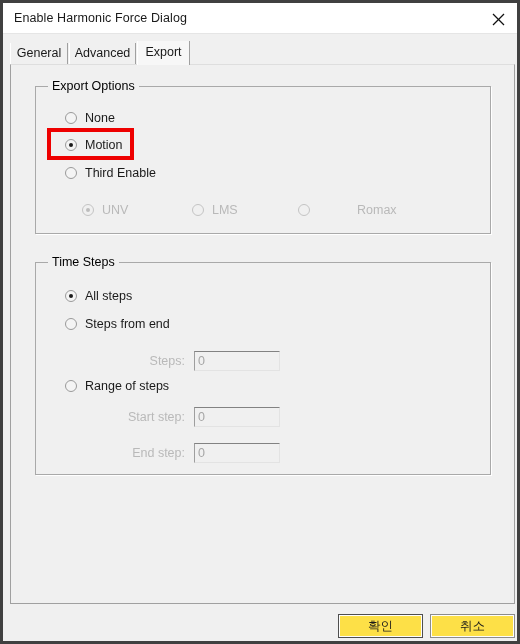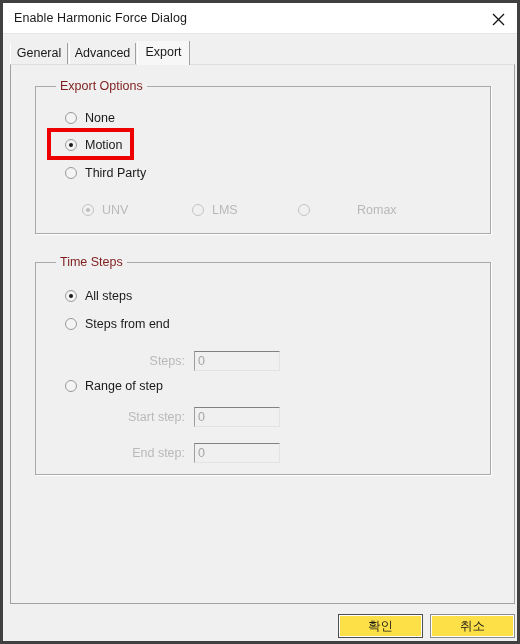--- a/index.html
+++ b/index.html
@@ -108,28 +108,28 @@
 
   
   .groupbox {
     position: absolute;
     box-sizing: border-box;
     border: 1px solid #a9a9a9;
     box-shadow: 1px 1px 0 0 #ffffff;
   }
   .groupbox > .gb-title {
     position: absolute;
-    left: 20px;
+    left: 12px;
     top: -8px;
     height: 15px;
     line-height: 15px;
     padding: 0 4px;
     background: #f0f0f0;
     font-size: 12.5px;
-    color: #7f1d1d;
+    color: #000000;
     white-space: nowrap;
   }
   #group-export-options { left: 32px; top: 83px; width: 456px; height: 148px; }
   #group-time-steps     { left: 32px; top: 259px; width: 456px; height: 213px; }
 
   
   .radio-row {
     position: absolute;
     display: flex;
     align-items: center;
@@ -278,21 +278,21 @@
     <span class="radio-label">None</span>
   </div>
 
   <div class="radio-row" id="radio-motion">
     <span class="radio checked"></span>
     <span class="radio-label">Motion</span>
   </div>
 
   <div class="radio-row" id="radio-third-party">
     <span class="radio"></span>
-    <span class="radio-label">Third Party</span>
+    <span class="radio-label">Third Enable</span>
   </div>
 
   <div class="radio-row" id="radio-unv">
     <span class="radio disabled checked"></span>
     <span class="radio-label disabled">UNV</span>
   </div>
 
   <div class="radio-row" id="radio-lms">
     <span class="radio disabled"></span>
     <span class="radio-label disabled">LMS</span>
@@ -317,21 +317,21 @@
     <span class="radio-label">Steps from end</span>
   </div>
 
   <div class="field-row" id="field-steps">
     <span class="field-label">Steps:</span>
     <input class="field-input" type="text" disabled="" value="0" style="">
   </div>
 
   <div class="radio-row" id="radio-range-of-steps">
     <span class="radio"></span>
-    <span class="radio-label">Range of step</span>
+    <span class="radio-label">Range of steps</span>
   </div>
 
   <div class="field-row" id="field-start-step">
     <span class="field-label">Start step:</span>
     <input class="field-input" type="text" disabled="" value="0" style="">
   </div>
 
   <div class="field-row" id="field-end-step">
     <span class="field-label">End step:</span>
     <input class="field-input" type="text" disabled="" value="0" style="">

